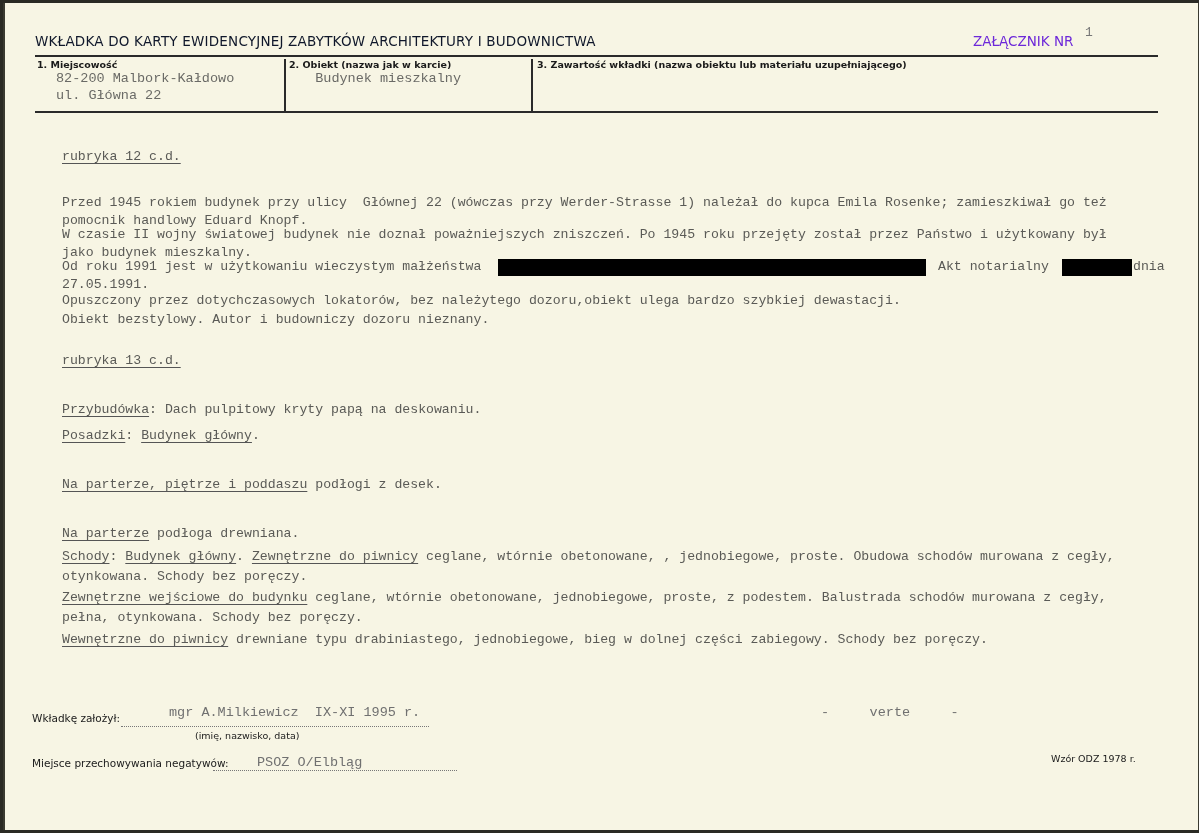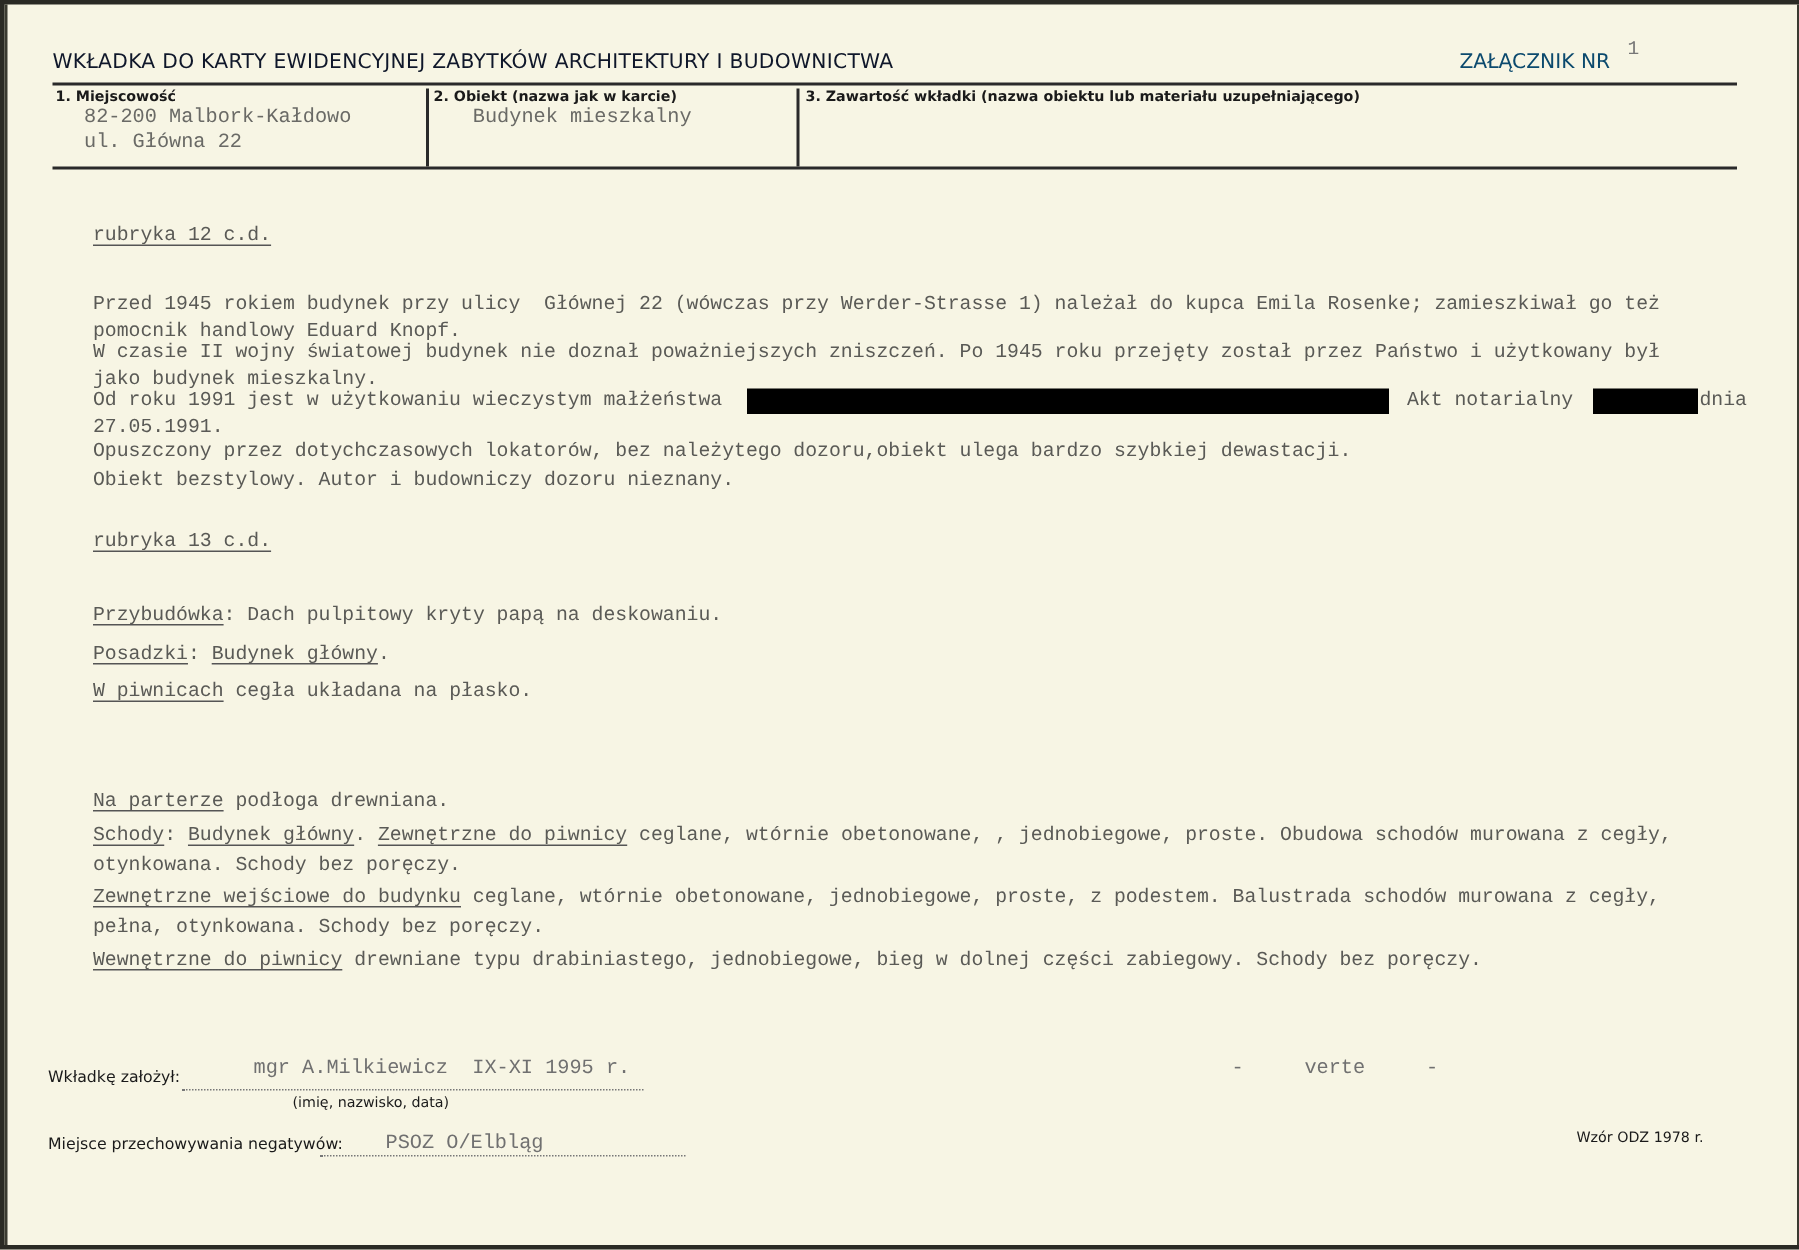--- a/index.html
+++ b/index.html
@@ -14,21 +14,21 @@
       border-left: 2px solid #3a3a30;
       border-right: 2px solid #3a3a30;
     }
     .title {
       position: absolute; left: 30px; top: 30px;
       font-family: "DejaVu Sans", sans-serif;
       font-size: 13.5px; font-weight: normal; color: #0f172a; letter-spacing: 0.2px;
     }
     .annex {
       position: absolute; left: 968px; top: 30px;
-      font-family: "DejaVu Sans", sans-serif; font-size: 13.5px; color: #0c4a6e;
+      font-family: "DejaVu Sans", sans-serif; font-size: 13.5px; color: #6d28d9;
     }
     .annex-num {
       position: absolute; left: 1080px; top: 22px;
       font-family: "Liberation Mono", monospace; font-size: 13px; color: #777;
     }
     .rule { position: absolute; left: 30px; width: 1123px; background: #2a2a2a; }
     .rule.top { top: 52px; height: 2px; }
     .rule.bottom { top: 108px; height: 2px; }
     .hdr-cell { position: absolute; top: 56px; height: 52px; }
     .vline { position: absolute; top: 56px; width: 1.5px; height: 52px; background: #2a2a2a; }
@@ -96,21 +96,21 @@
   <span class="redact" style="position:absolute;left:1057px;top:256px;width:70px;"></span>
   <div class="mono" style="position:absolute;left:1128px;top:256px;line-height:16px;">dnia</div>
   <div class="mono line" style="top:274px;">27.05.1991.</div>
   <div class="mono line" style="top:290px;">Opuszczony przez dotychczasowych lokatorów, bez należytego dozoru,obiekt ulega bardzo szybkiej dewastacji.</div>
   <div class="mono line" style="top:309px;">Obiekt bezstylowy. Autor i budowniczy dozoru nieznany.</div>
 
   <div class="mono line ul" style="top:350px;">rubryka 13 c.d.</div>
 
   <div class="mono line" style="top:399px;"><span class="ul">Przybudówka</span><span>: Dach pulpitowy kryty papą na deskowaniu.</span></div>
   <div class="mono line" style="top:425px;"><span class="ul">Posadzki</span><span>: </span><span class="ul">Budynek główny</span><span>.</span></div>
-  <div class="mono line" style="top:450px;"><span class="ul">W piwnicach</span><span> cegła układana na płasko.</span></div>
+  <div class="mono line" style="top:474px;"><span class="ul">Na parterze, piętrze i poddaszu</span><span> podłogi z desek.</span></div>
   <div class="mono line" style="top:523px;"><span class="ul">Na parterze</span><span> podłoga drewniana.</span></div>
   <div class="mono line" style="top:546px;"><span class="ul">Schody</span><span>: </span><span class="ul">Budynek główny</span><span>. </span><span class="ul">Zewnętrzne do piwnicy</span><span> ceglane, wtórnie obetonowane, , jednobiegowe, proste. Obudowa schodów murowana z cegły,</span></div>
   <div class="mono line" style="top:566px;">otynkowana. Schody bez poręczy.</div>
   <div class="mono line" style="top:607px;">pełna, otynkowana. Schody bez poręczy.</div>
   <div class="mono line" style="top:587px;"><span class="ul">Zewnętrzne wejściowe do budynku</span><span> ceglane, wtórnie obetonowane, jednobiegowe, proste, z podestem. Balustrada schodów murowana z cegły,</span></div>
   <div class="mono line" style="top:629px;"><span class="ul">Wewnętrzne do piwnicy</span><span> drewniane typu drabiniastego, jednobiegowe, bieg w dolnej części zabiegowy. Schody bez poręczy.</span></div>
 
   <div class="footer-label" style="left:27px;top:709px;">Wkładkę założył:</div>
   <div class="dotted" style="left:116px;top:723px;width:308px;"></div>
   <div class="footer-val" style="left:164px;top:702px;">mgr A.Milkiewicz  IX-XI 1995 r.</div>

